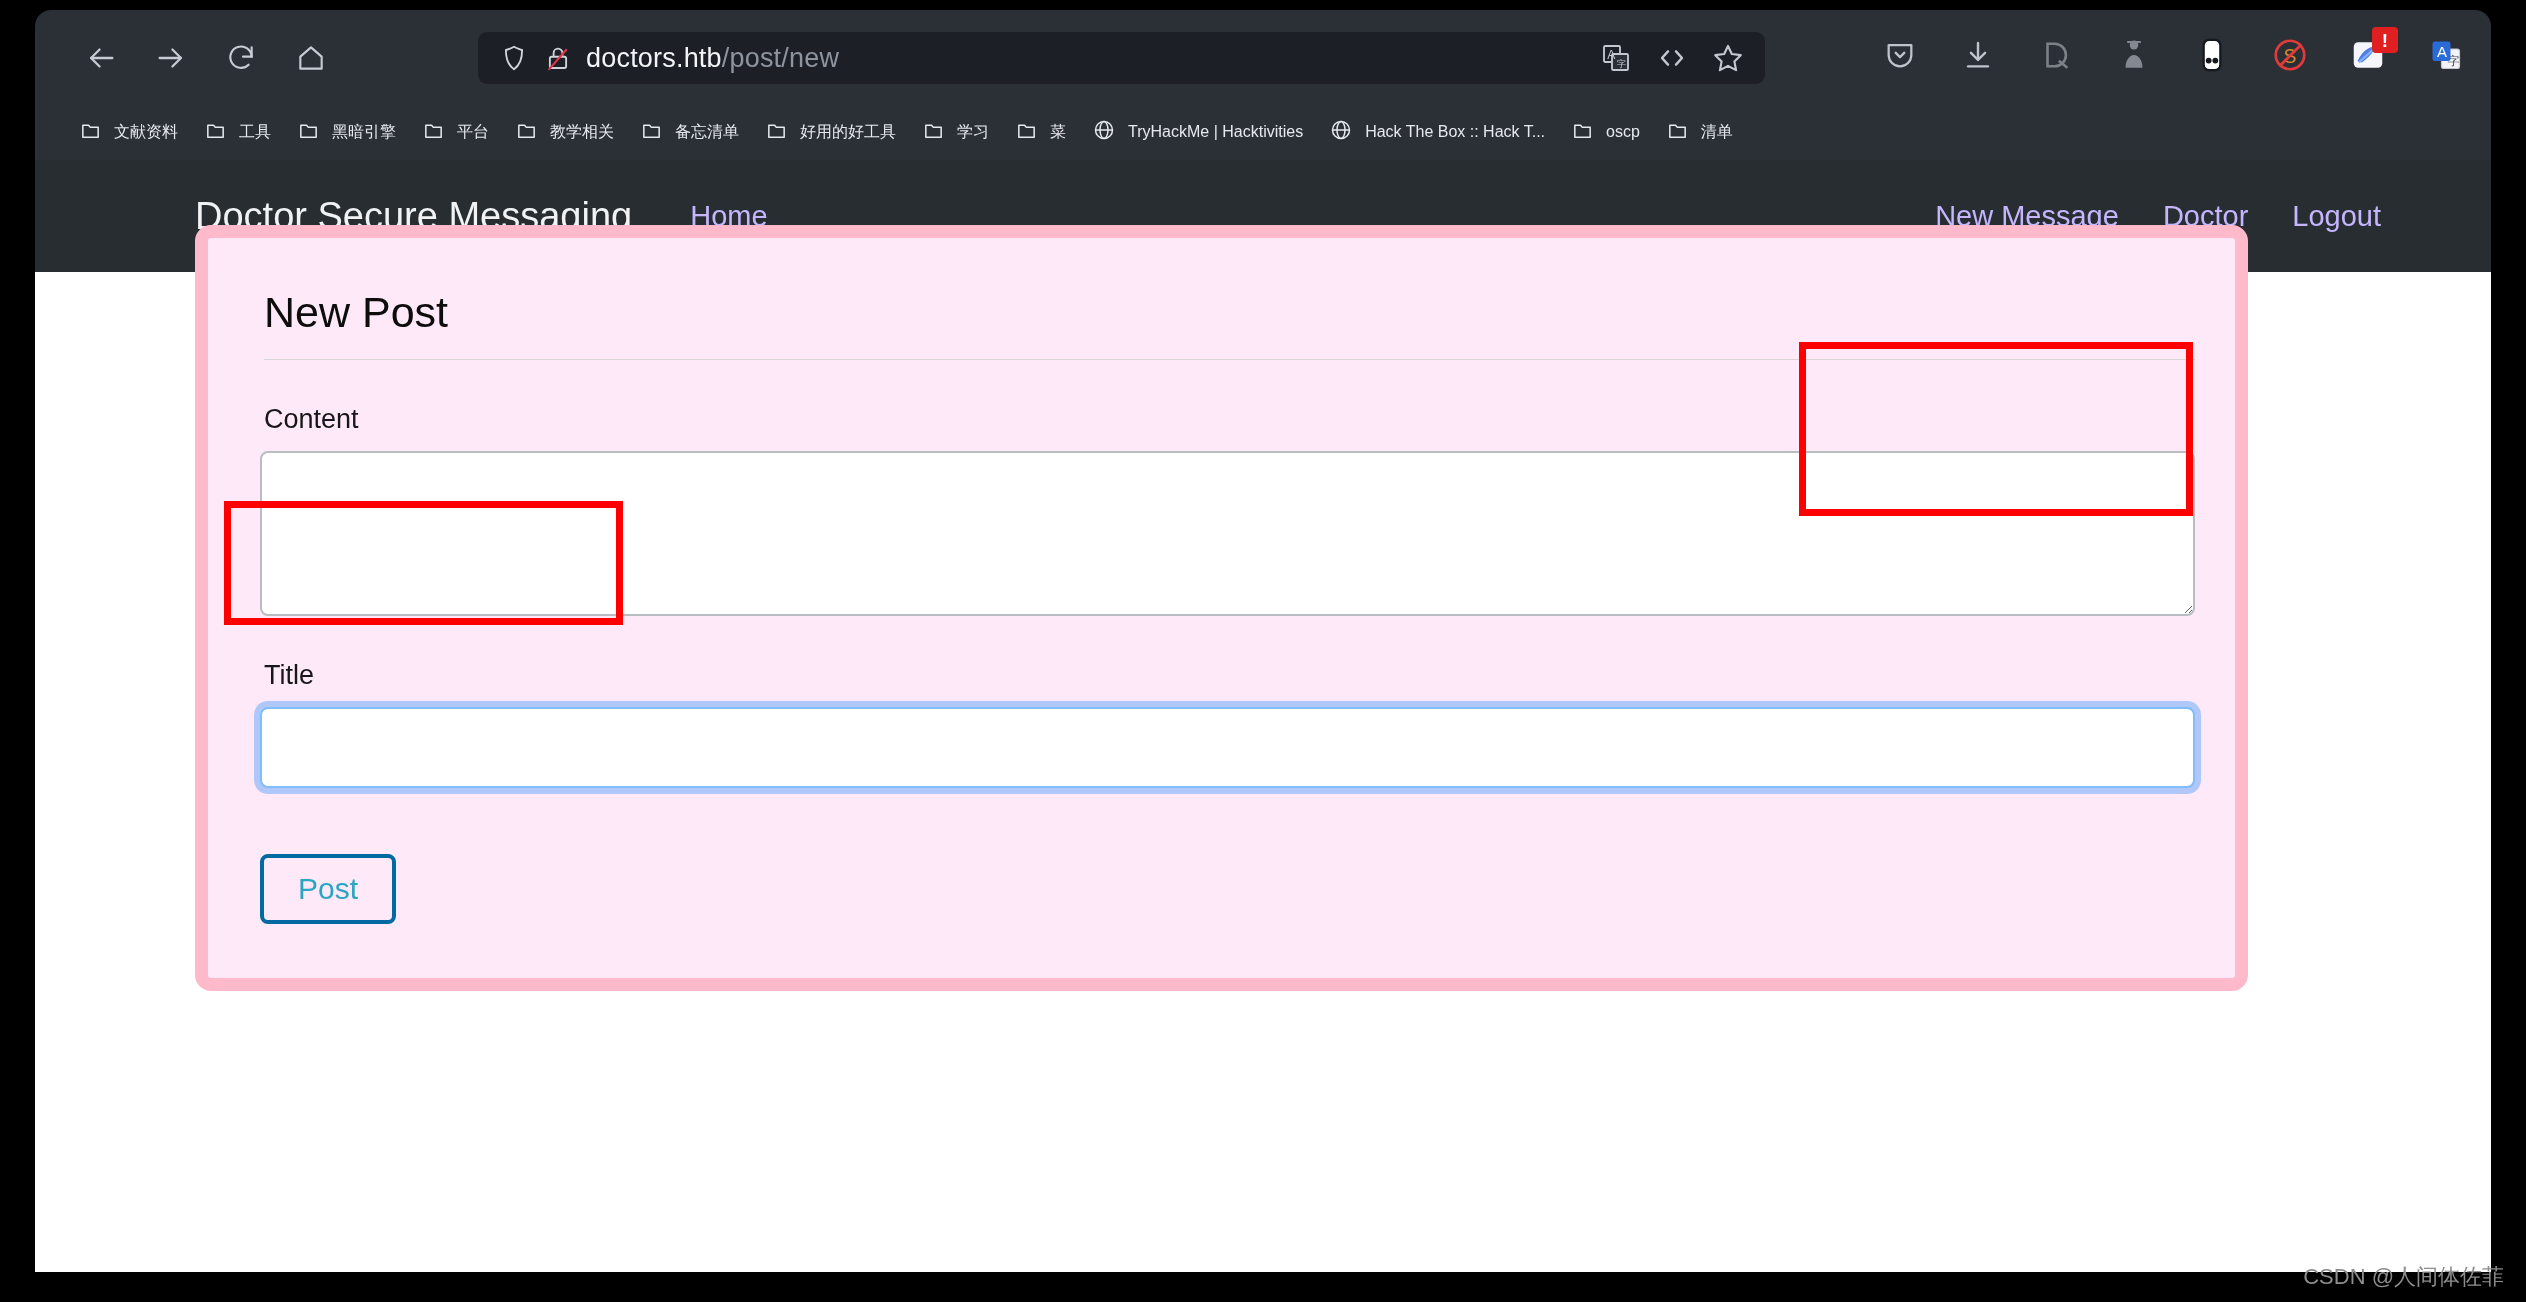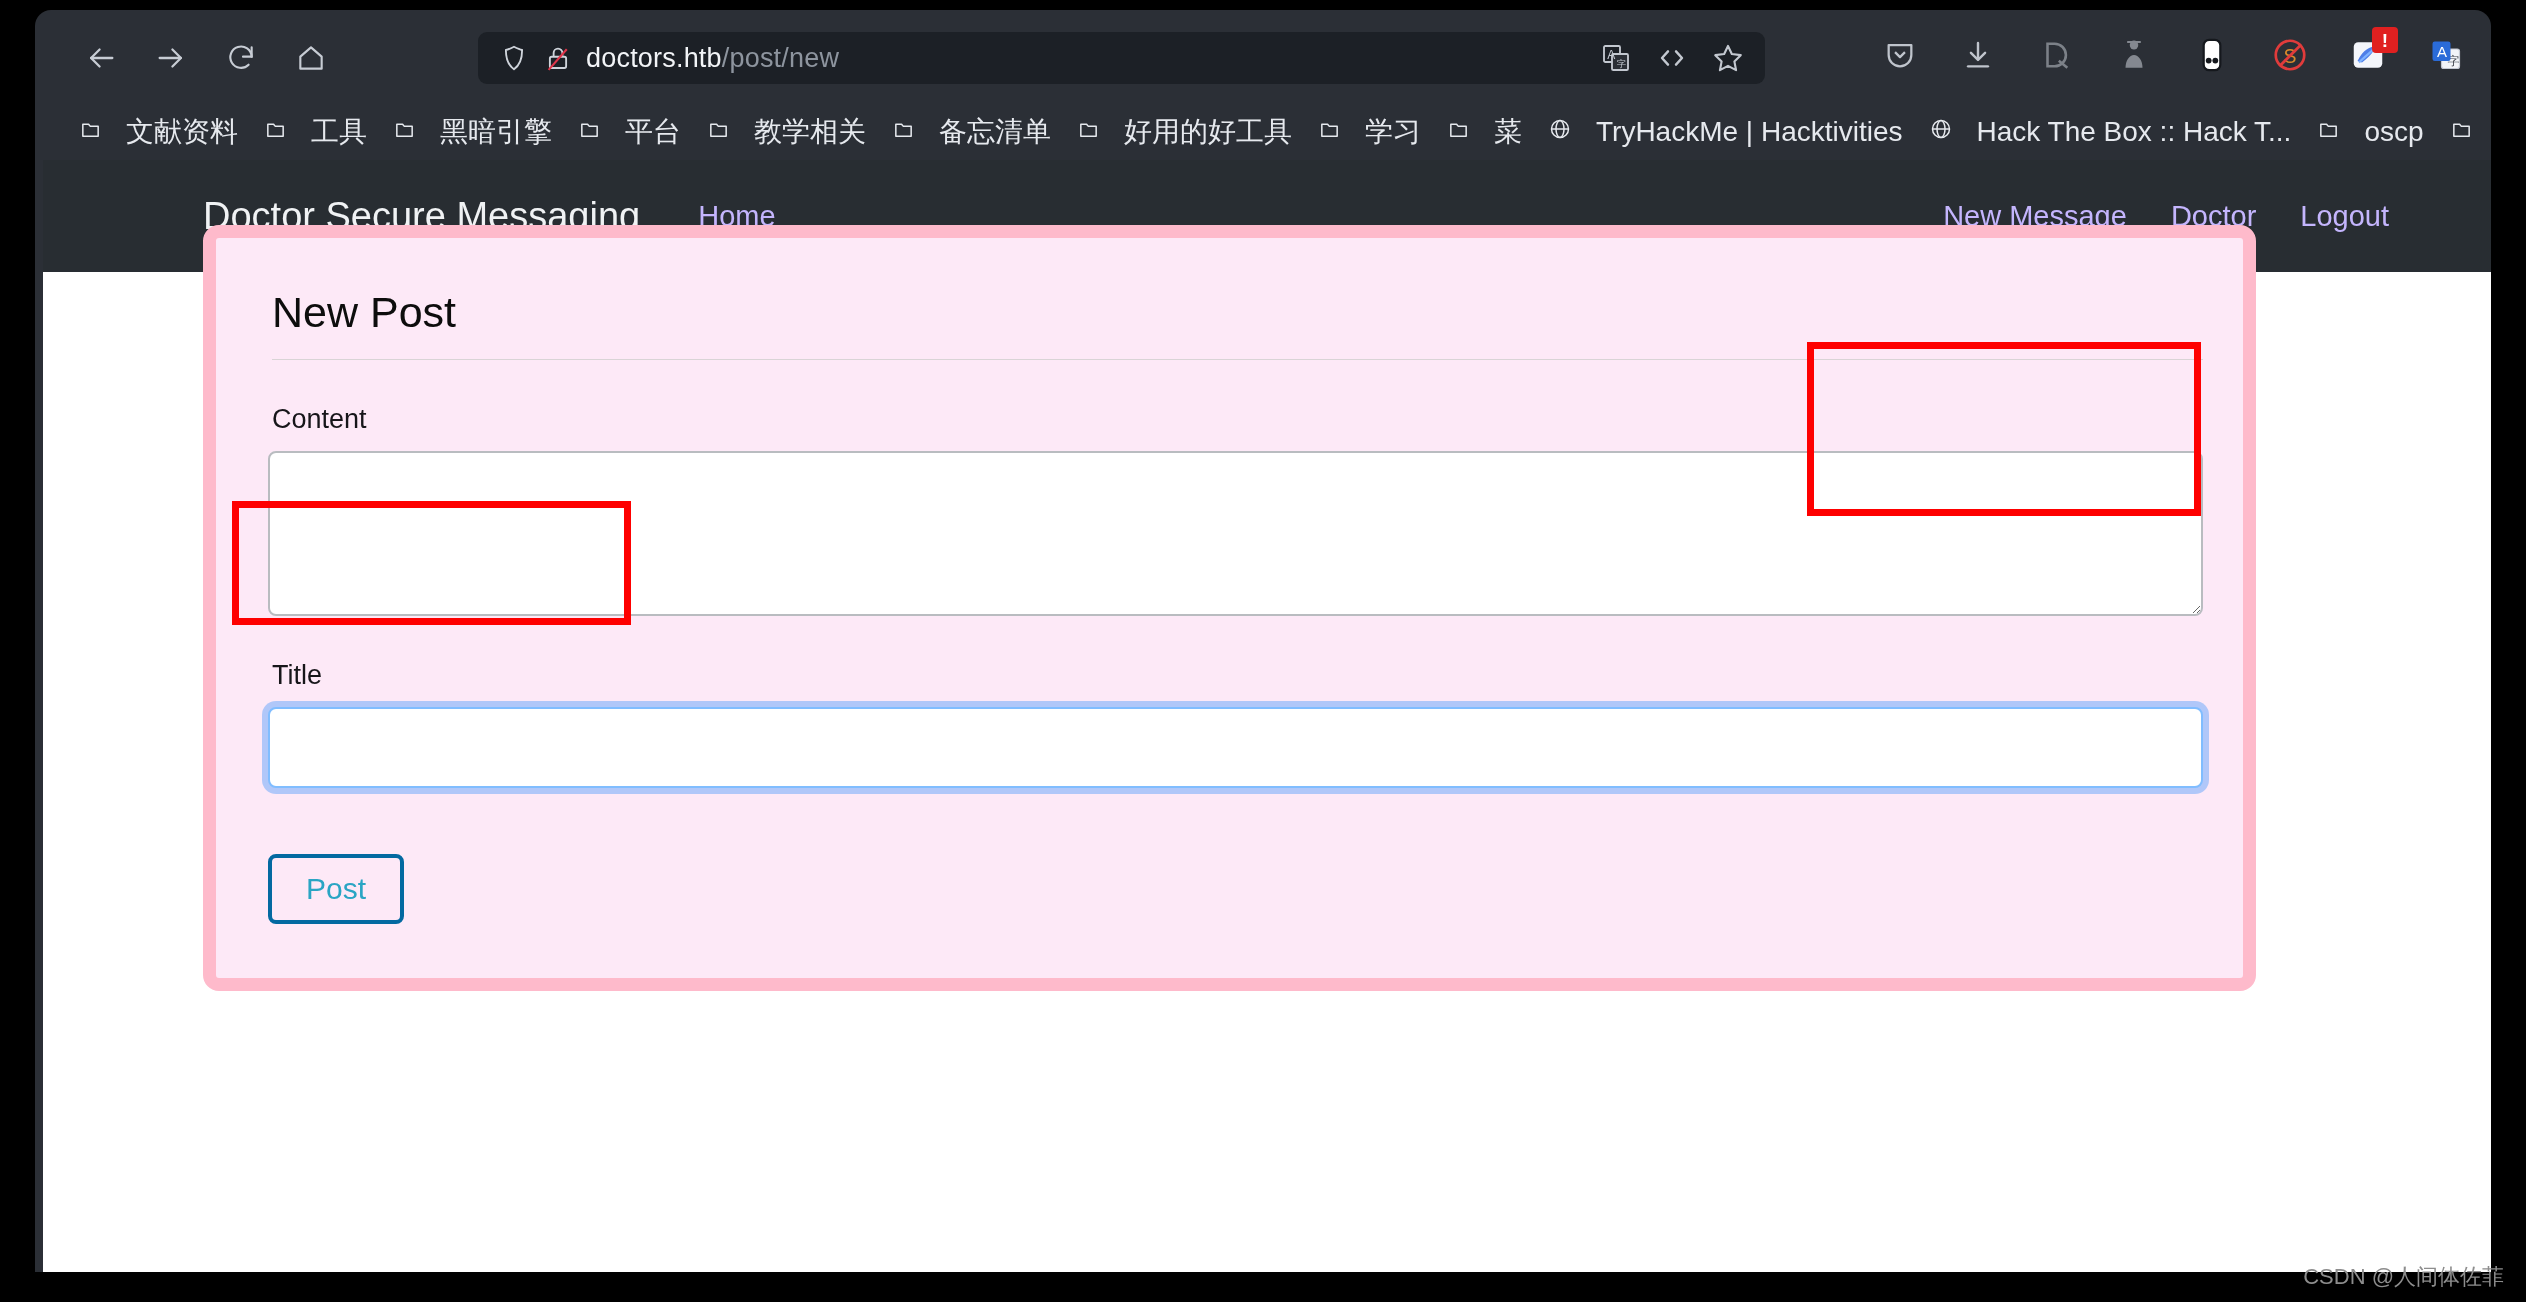--- a/index.html
+++ b/index.html
@@ -109,34 +109,34 @@
     width: 100%;
     display: flex;
     align-items: center;
     padding-left: 36px;
     gap: 10px;
     background: #2b2f36;
   }
   .bookmark {
     display: flex;
     align-items: center;
-    gap: 24px;
+    gap: 12px;
     padding: 5px 8px;
     border-radius: 5px;
     color: #e6e9ee;
-    font-size: 28px;
+    font-size: 16px;
     white-space: nowrap;
     cursor: pointer;
   }
   .bookmark svg { flex: 0 0 auto; }
 
   
   #page-viewport {
     position: absolute;
-    left: 8px;
+    left: 0;
     top: 150px;
     width: 2456px;
     height: 1112px;
     background: #ffffff;
     overflow: hidden;
   }
 
   
   #app-navbar {
     position: relative;

